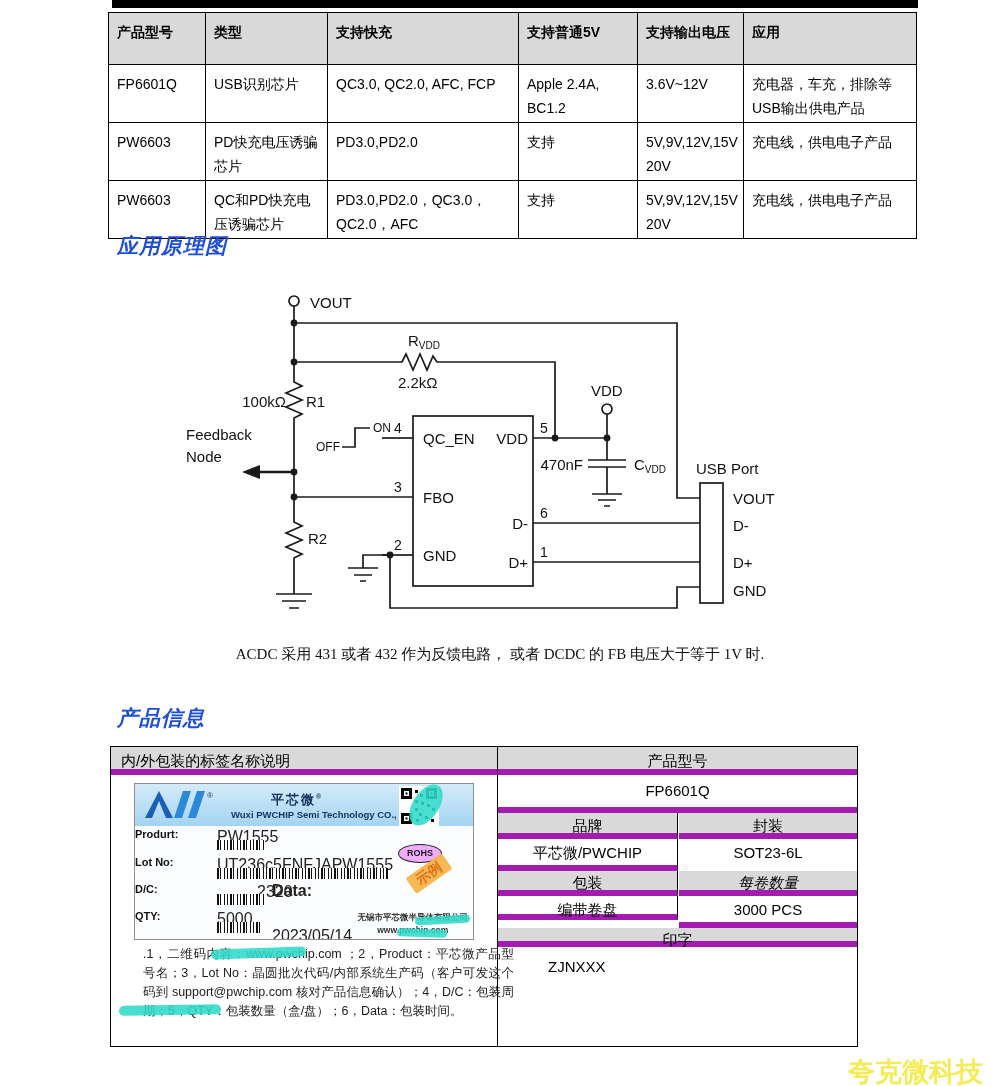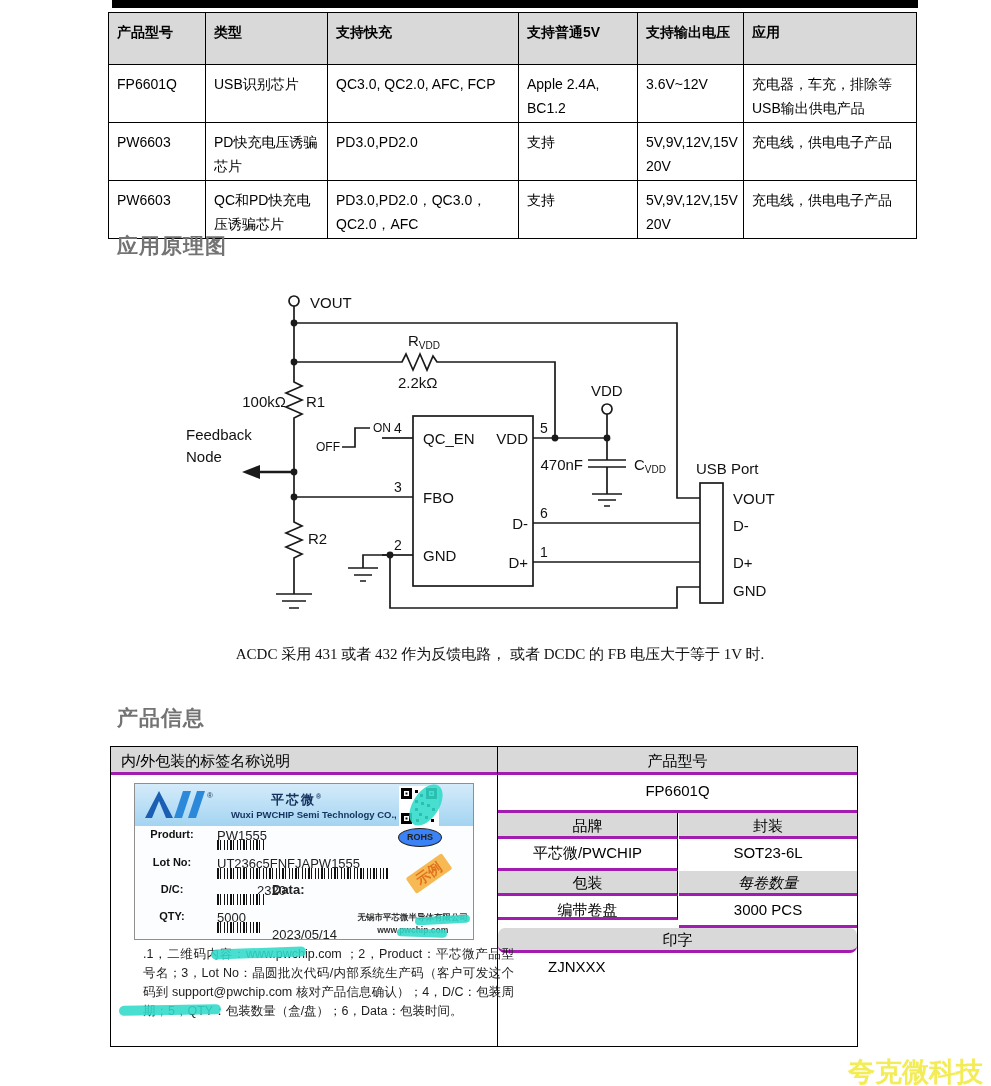--- a/index.html
+++ b/index.html
@@ -11,54 +11,54 @@
 
   
   .spec-wrap{position:absolute;left:108px;top:12px;width:808px;}
   table.spec{border-collapse:collapse;table-layout:fixed;width:808px;font-size:14px;}
   table.spec th,table.spec td{border:1.4px solid #000;vertical-align:top;padding:7px 8px 2px 8px;
         line-height:24px;text-align:left;overflow:hidden;}
   table.spec th{background:#d9d9d9;font-weight:bold;}
   table.spec tr.r{height:52px;}
 
   
-  .sec-h{position:absolute;font-size:21px;font-weight:bold;color:#737373;letter-spacing:1px;}
+  .sec-h{position:absolute;font-size:21px;font-weight:bold;color:#1d4ed8;letter-spacing:1px;font-style:italic;}
 
   
   .circuit{position:absolute;left:140px;top:288px;}
   .circuit text{font-family:"Liberation Sans","DejaVu Sans",sans-serif;fill:#111;}
   .w{stroke:#1a1a1a;stroke-width:1.7;fill:none;}
   .thick{stroke:#1a1a1a;stroke-width:2.6;fill:none;}
   .dot{fill:#1a1a1a;}
   .t15{font-size:15px;} .t14{font-size:14px;} .t12{font-size:12px;} .sub{font-size:10px;}
 
   .cap{position:absolute;left:110px;width:780px;text-align:center;
        font-family:"Liberation Serif","DejaVu Serif",serif;font-size:15px;color:#111;}
 
   
   .info{position:absolute;left:110px;top:746px;width:748px;height:301px;border:1.5px solid #000;box-sizing:border-box;}
   .info .cell{position:absolute;box-sizing:border-box;font-size:15px;}
   .gray{background:#d9d9d9;}
-  .cb{border-bottom:3px solid #a21caf;}
+  .cb{border-bottom:6px solid #a21caf;}
   .cr{border-right:1px solid #000;}
   .ctr{text-align:center;}
 
   
   .plabel{position:absolute;left:23px;top:8px;width:340px;height:157px;background:#fbfdff;
           border:1px solid #8f8f8f;box-sizing:border-box;overflow:hidden;}
   .pband{position:absolute;left:0;top:0;width:100%;height:42px;
          background:linear-gradient(#d4ebfa,#a3d4f1);}
   .brandcn{position:absolute;left:136px;top:7px;font-size:13px;font-weight:bold;color:#14325e;letter-spacing:2px;}
   .reg{font-size:7px;vertical-align:super;letter-spacing:0;}
   .company{position:absolute;left:96px;top:25px;font-size:9.5px;font-weight:bold;color:#14325e;white-space:nowrap;}
-  .fld{position:absolute;left:0;width:74px;text-align:center;font-size:11px;font-weight:bold;color:#111;}
-  .fv{position:absolute;left:82px;font-size:13px;color:#222;white-space:nowrap;}
+  .fld{position:absolute;left:0;width:74px;text-align:left;font-size:11px;font-weight:bold;color:#111;}
+  .fv{position:absolute;left:82px;font-size:16px;color:#222;white-space:nowrap;}
   .bc{position:absolute;background:repeating-linear-gradient(90deg,#111 0 2px,#fff 2px 3px,#111 3px 4px,#fff 4px 7px,#111 7px 8px,#fff 8px 10px,#111 10px 11px,#fff 11px 13px);}
-  .rohs{position:absolute;left:263px;top:44px;width:42px;height:17px;border:1.5px solid #222;
-        border-radius:50%;text-align:center;line-height:17px;font-size:9px;font-weight:bold;color:#222;background:#3b82f6;}
+  .rohs{position:absolute;left:263px;top:60px;width:42px;height:17px;border:1.5px solid #222;
+        border-radius:50%;text-align:center;line-height:17px;font-size:9px;font-weight:bold;color:#222;background:#f0abfc;}
   .stamp{position:absolute;left:272px;top:80px;width:44px;height:19px;background:#f7b64a;
          color:#e06a10;font-size:14px;font-weight:bold;text-align:center;line-height:19px;
          transform:rotate(-35deg);opacity:.95;border-radius:2px;}
   .lfoot{position:absolute;right:5px;bottom:3px;text-align:center;font-size:8.5px;font-weight:bold;
          color:#333;line-height:1.45;white-space:nowrap;}
   .scr{position:absolute;background:#2fd9c9;opacity:.88;border-radius:5px;}
   .notes{position:absolute;left:8px;top:170px;width:371px;font-size:12.5px;line-height:19px;
          text-align:justify;color:#1c1c1c;margin-left:24px;}
 
   .watermark{position:absolute;left:848px;top:1054px;font-size:27px;font-weight:bold;
@@ -216,21 +216,21 @@
     <div class="cell gray cb ctr" style="left:387px;top:66px;width:180px;height:26px;line-height:25px;border-right:1px solid #000;">品牌</div>
     <div class="cell gray cb ctr" style="left:568px;top:66px;width:178px;height:26px;line-height:25px;">封装</div>
     <div class="cell cb ctr" style="left:387px;top:92px;width:180px;height:32px;line-height:28px;border-right:1px solid #000;">平芯微/PWCHIP</div>
     <div class="cell cb ctr" style="left:568px;top:92px;width:178px;height:40px;line-height:28px;">SOT23-6L</div>
 
     <div class="cell gray cb ctr" style="left:387px;top:124px;width:180px;height:25px;line-height:24px;border-right:1px solid #000;">包装</div>
     <div class="cell gray cb ctr" style="left:568px;top:124px;width:178px;height:25px;line-height:24px;font-style:italic;">每卷数量</div>
     <div class="cell cb ctr" style="left:387px;top:149px;width:180px;height:24px;line-height:28px;border-right:1px solid #000;">编带卷盘</div>
     <div class="cell cb ctr" style="left:568px;top:149px;width:178px;height:32px;line-height:28px;">3000 PCS</div>
 
-    <div class="cell gray cb ctr" style="left:387px;top:181px;width:359px;height:25px;line-height:24px;border-radius:7px;">印字</div>
+    <div class="cell gray cb ctr" style="left:387px;top:181px;width:359px;height:19px;line-height:24px;">印字</div>
     <div class="cell" style="left:387px;top:206px;width:359px;height:93px;padding:5px 8px;">
       <div style="margin-left:42px;">ZJNXXX</div>
     </div>
 
     <div class="cell cr" style="left:0;top:28px;width:387px;height:271px;">
 
       <div class="plabel">
         <div class="pband"></div>
 
         <svg width="92" height="36" style="position:absolute;left:8px;top:4px;">

